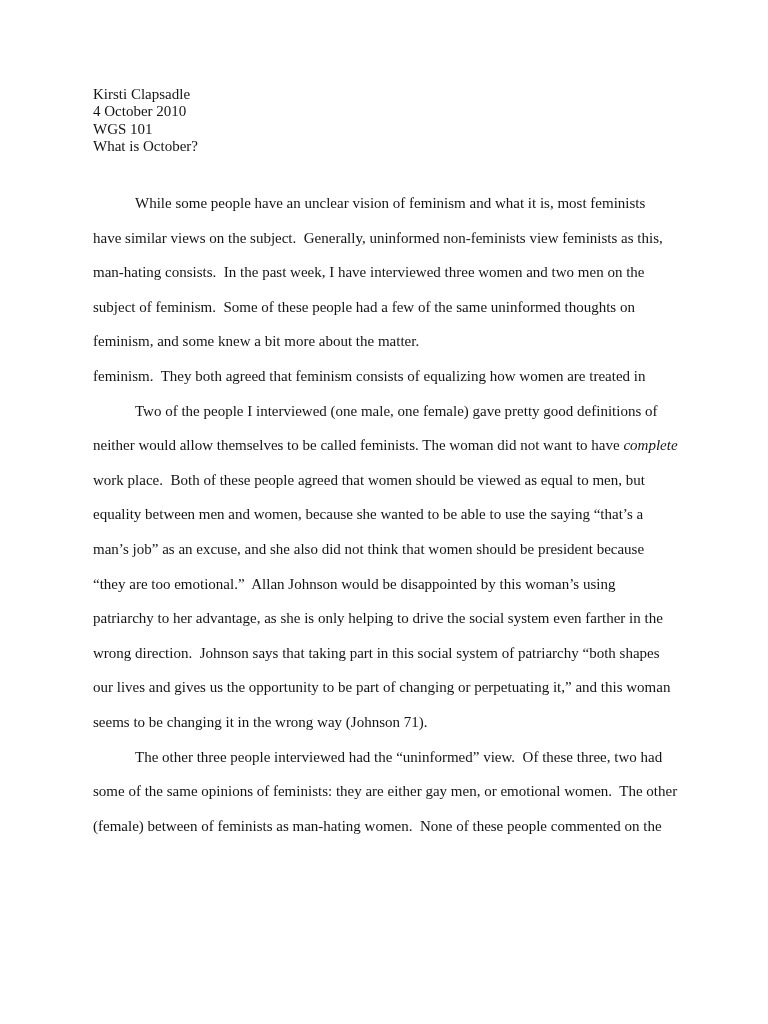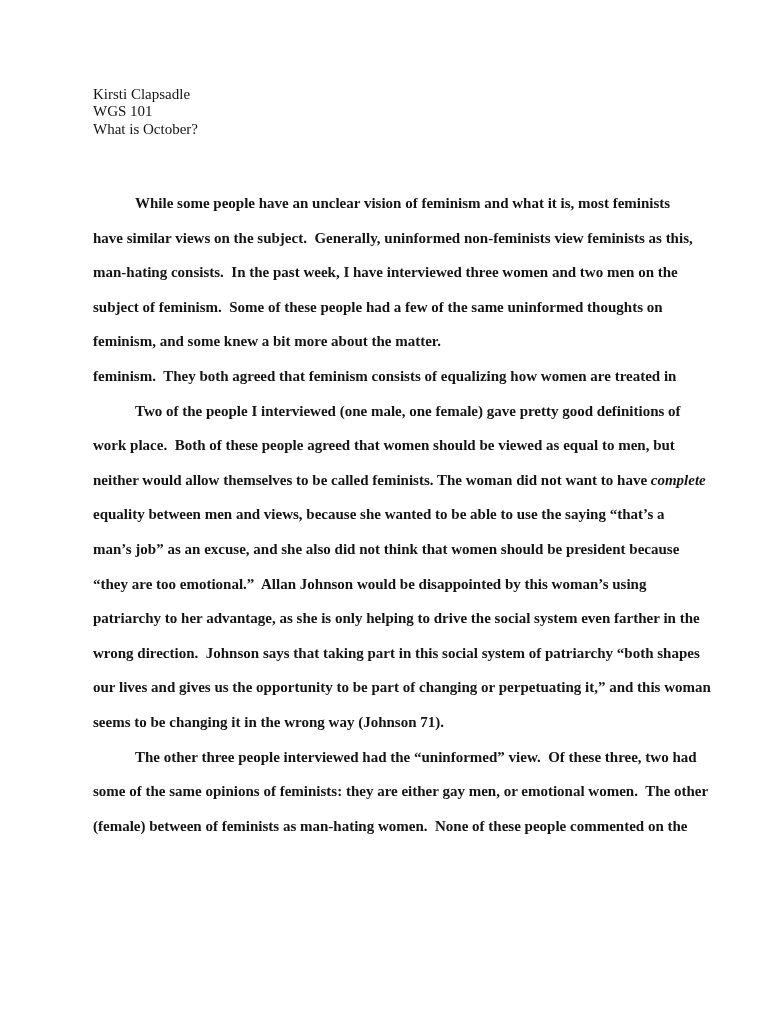--- a/index.html
+++ b/index.html
@@ -25,21 +25,20 @@
   }
   .doc-header .header-line {
     white-space: pre;
   }
   .essay-body {
     position: absolute;
     left: 93px;
     top: 186px;
     width: 600px;
     font-size: 15px;
-    font-weight: bold;
   }
   .paragraph {
     margin: 0;
   }
   .text-line {
     line-height: 34.6px;
     white-space: pre;
   }
   .text-line.indent {
     padding-left: 42px;
@@ -47,37 +46,38 @@
   .seg-italic {
     font-style: italic;
   }
 </style>
 </head>
 <body>
 
 <div class="page">
   <div class="doc-header">
       <div class="header-line">Kirsti Clapsadle</div>
+      <div class="header-line">4 October 2010</div>
       <div class="header-line">WGS 101</div>
       <div class="header-line">What is October?</div>
     </div>
   <div class="essay-body">
       <div class="paragraph">
         <div class="text-line indent"><span>While some people have an unclear vision of feminism and what it is, most feminists</span></div>
         <div class="text-line"><span>have similar views on the subject.  Generally, uninformed non-feminists view feminists as this,</span></div>
         <div class="text-line"><span>man-hating consists.  In the past week, I have interviewed three women and two men on the</span></div>
         <div class="text-line"><span>subject of feminism.  Some of these people had a few of the same uninformed thoughts on</span></div>
         <div class="text-line"><span>feminism, and some knew a bit more about the matter.</span></div>
       </div>
       <div class="paragraph">
         <div class="text-line"><span>feminism.  They both agreed that feminism consists of equalizing how women are treated in</span></div>
         <div class="text-line indent"><span>Two of the people I interviewed (one male, one female) gave pretty good definitions of</span></div>
+        <div class="text-line"><span>neither would allow themselves to be called feminists. The woman did not want to have </span><span class="seg-italic">complete</span></div>
         <div class="text-line"><span>work place.  Both of these people agreed that women should be viewed as equal to men, but</span></div>
-        <div class="text-line"><span>neither would allow themselves to be called feminists. The woman did not want to have </span><span class="seg-italic">complete</span></div>
-        <div class="text-line"><span>equality between men and views, because she wanted to be able to use the saying “that’s a</span></div>
+        <div class="text-line"><span>equality between men and women, because she wanted to be able to use the saying “that’s a</span></div>
         <div class="text-line"><span>man’s job” as an excuse, and she also did not think that women should be president because</span></div>
         <div class="text-line"><span>“they are too emotional.”  Allan Johnson would be disappointed by this woman’s using</span></div>
         <div class="text-line"><span>patriarchy to her advantage, as she is only helping to drive the social system even farther in the</span></div>
         <div class="text-line"><span>wrong direction.  Johnson says that taking part in this social system of patriarchy “both shapes</span></div>
         <div class="text-line"><span>our lives and gives us the opportunity to be part of changing or perpetuating it,” and this woman</span></div>
         <div class="text-line"><span>seems to be changing it in the wrong way (Johnson 71).</span></div>
       </div>
       <div class="paragraph">
         <div class="text-line indent"><span>The other three people interviewed had the “uninformed” view.  Of these three, two had</span></div>
         <div class="text-line"><span>some of the same opinions of feminists: they are either gay men, or emotional women.  The other</span></div>

